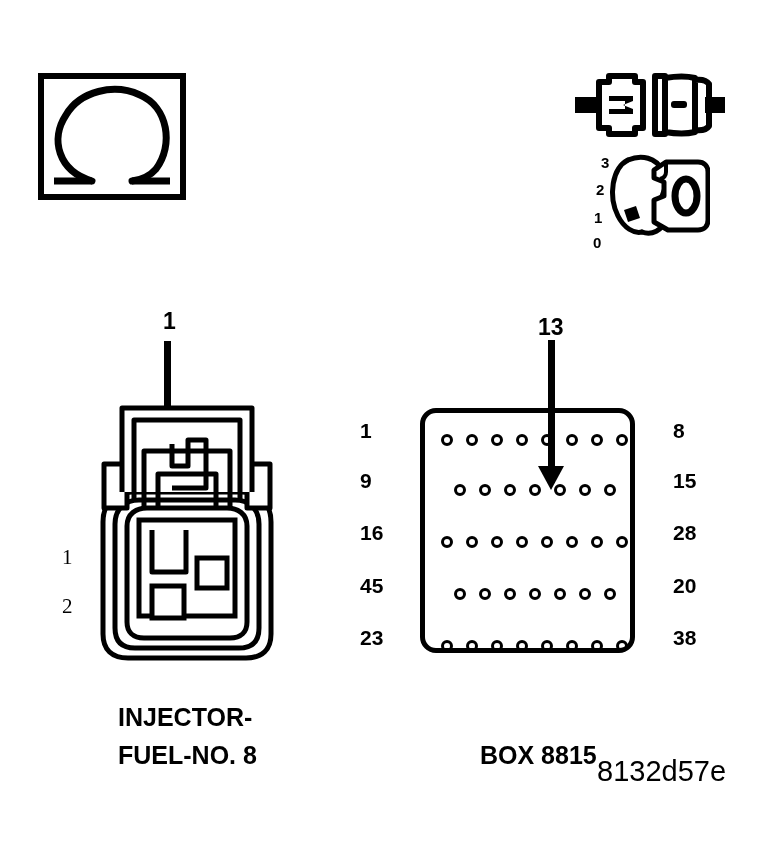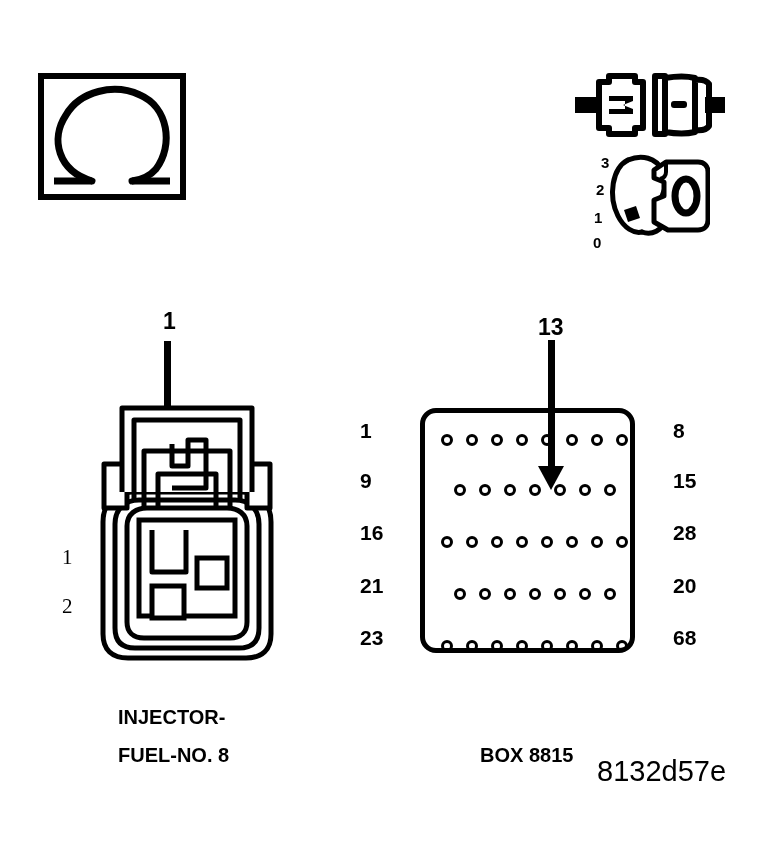--- a/index.html
+++ b/index.html
@@ -66,21 +66,21 @@
     font-family: "Liberation Sans", sans-serif;
     font-weight: bold;
     font-size: 15px;
     line-height: 15px;
     color: #000;
   }
   .caption {
     position: absolute;
     font-family: "Liberation Sans", sans-serif;
     font-weight: bold;
-    font-size: 20px;
+    font-size: 25px;
     line-height: 22px;
     color: #000;
     white-space: nowrap;
     text-align: right;
   }
   #figure-code {
     position: absolute;
     font-family: "Liberation Sans", sans-serif;
     font-weight: normal;
     font-size: 29px;
@@ -260,26 +260,26 @@
         <div class="pin-hole" style="left: 116px; top: 227px;"></div>
         <div class="pin-hole" style="left: 141px; top: 227px;"></div>
         <div class="pin-hole" style="left: 166px; top: 227px;"></div>
         <div class="pin-hole" style="left: 191px; top: 227px;"></div>
       </div>
   </div>
 
   <span class="grid-label" style="left:360px; top:420px;">1</span>
   <span class="grid-label" style="left:360px; top:470px;">9</span>
   <span class="grid-label" style="left:360px; top:522px;">16</span>
-  <span class="grid-label" style="left:360px; top:575px;">21</span>
+  <span class="grid-label" style="left:360px; top:575px;">45</span>
   <span class="grid-label" style="left:360px; top:627px;">23</span>
 
   <span class="grid-label" style="left:673px; top:420px;">8</span>
   <span class="grid-label" style="left:673px; top:470px;">15</span>
   <span class="grid-label" style="left:673px; top:522px;">28</span>
   <span class="grid-label" style="left:673px; top:575px;">20</span>
-  <span class="grid-label" style="left:673px; top:627px;">68</span>
+  <span class="grid-label" style="left:673px; top:627px;">38</span>
 
   <span class="caption" style="left:480px; top:744px;">BOX 8815</span>
 
   <span id="figure-code" style="left:597px; top:757px;">8132d57e</span>
 
 </div>
 
 </body></html>

